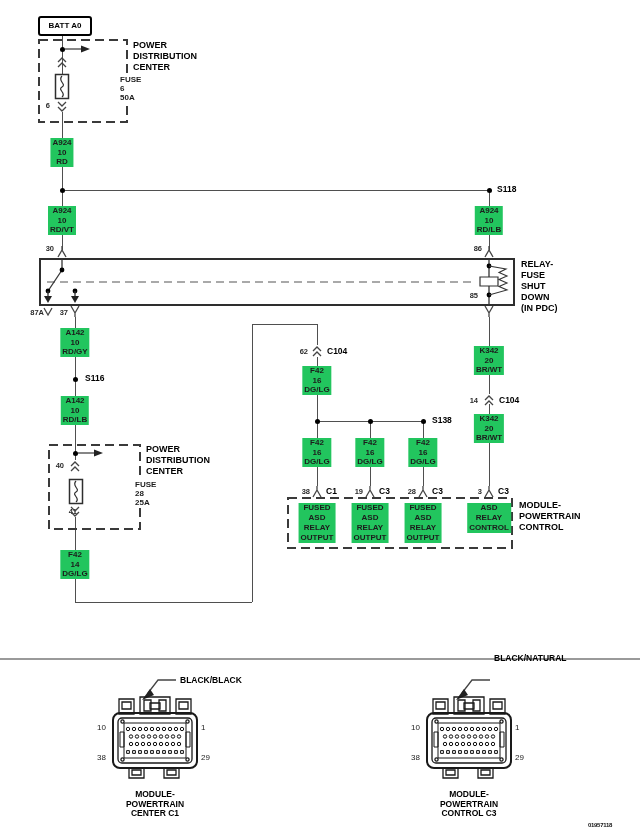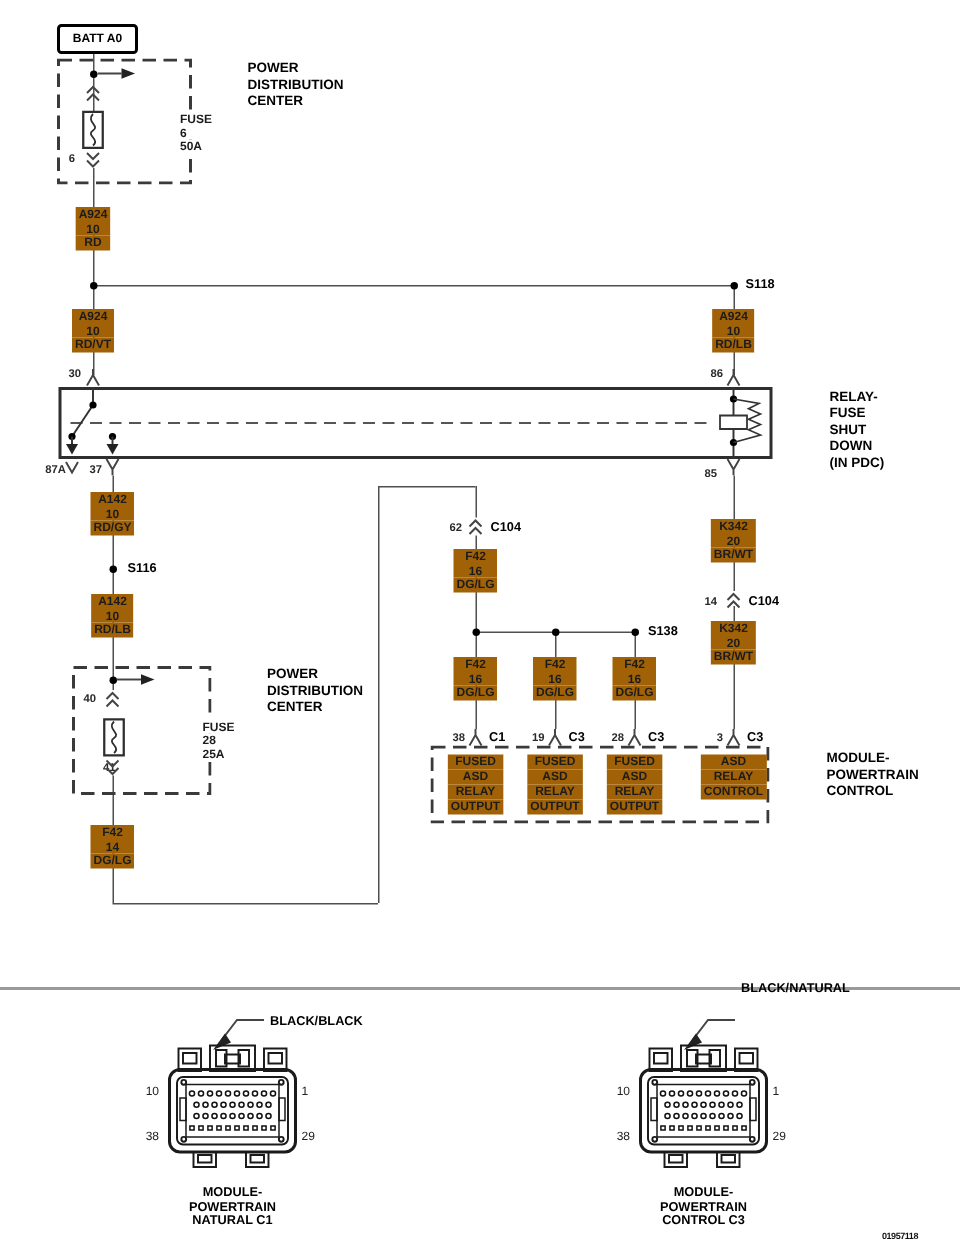--- a/index.html
+++ b/index.html
@@ -3,28 +3,28 @@
 <meta charset="utf-8">
 <style>
   html,body{margin:0;padding:0;background:#fff;}
   #stage{position:relative;width:640px;height:838px;background:#fff;overflow:hidden;
          font-family:"Liberation Sans","DejaVu Sans",sans-serif;}
   .vw{position:absolute;width:1px;background:#4f4f4f;}
   .hw{position:absolute;height:1px;background:#4f4f4f;}
   .dot{position:absolute;width:5px;height:5px;border-radius:50%;background:#000;}
   .lbl{position:absolute;transform:translateX(-50%);font-weight:bold;font-size:8px;
        line-height:9.5px;color:#1c1c1c;text-align:center;white-space:nowrap;}
-  .lbl span{display:block;background:#a16207;padding:0 2px;}
+  .lbl span{display:block;background:#22c55e;padding:0 2px;}
   .lla{position:absolute;font-weight:bold;font-size:8px;line-height:9px;color:#1c1c1c;white-space:nowrap;margin-left:48px;}
   .lla span{display:block;background:#fff;}
   .pin{position:absolute;font-size:7.5px;font-weight:bold;color:#2a2a2a;line-height:8px;text-align:right;}
   .pinl{text-align:left;}
   .cn{position:absolute;font-weight:bold;font-size:8.5px;color:#000;line-height:9px;white-space:nowrap;}
   .comp{position:absolute;font-weight:bold;font-size:9px;line-height:11px;color:#000;white-space:nowrap;}
-  .comp span{display:block;margin-left:32px;}
+  .comp span{display:block;}
   .sym{position:absolute;}
   .sym path,.sym line{stroke:#444;stroke-width:1.3;fill:none;}
   .box{position:absolute;border:2px solid #2e2e2e;background:transparent;}
   svg.ovl{position:absolute;}
   svg.ovl *{vector-effect:non-scaling-stroke;}
   .cap{position:absolute;transform:translateX(-50%);font-weight:bold;font-size:8.5px;
        line-height:9.5px;color:#000;text-align:center;white-space:nowrap;}
   .cap span{display:block;}
   .cpin{position:absolute;font-size:8px;color:#222;line-height:9px;text-align:right;}
   .footid{position:absolute;font-weight:bold;font-size:6px;color:#111;letter-spacing:-0.3px;}
@@ -153,21 +153,21 @@
   </div>
 
   <div class="pin" style="left:26px;top:309px;width:18px">87A</div>
   <svg class="sym" style="left:42px;top:306px" width="12" height="12" viewBox="0 0 12 12">
     <path d="M2,2 L6,9 L10,2"></path>
   </svg>
   <div class="pin" style="left:52px;top:309px;width:16px">37</div>
   <svg class="sym" style="left:69px;top:305px" width="12" height="12" viewBox="0 0 12 12">
     <path d="M6,12 L6,8 M6,8 L2,1 M6,8 L10,1"></path>
   </svg>
-  <div class="pin" style="left:458px;top:312px;width:20px">85</div>
+  <div class="pin" style="left:458px;top:292px;width:20px">85</div>
   <svg class="sym" style="left:483px;top:305px" width="12" height="12" viewBox="0 0 12 12">
     <path d="M6,12 L6,8 M6,8 L2,1 M6,8 L10,1"></path>
   </svg>
 
   <div class="lbl" style="left:75px;top:328px">
     <span>A142</span>
       <span>10</span>
       <span>RD/GY</span>
   </div>
   <div class="cn" style="left:85px;top:374px">S116</div>
@@ -378,21 +378,21 @@
         <rect x="68.6" y="54.6" width="2.8" height="2.8"></rect>
     </g>
   </svg>
   <div class="cpin" style="left:90px;top:723px;width:16px">10</div>
   <div class="cpin pinl" style="left:201px;top:723px;width:16px;text-align:left">1</div>
   <div class="cpin" style="left:90px;top:753px;width:16px">38</div>
   <div class="cpin pinl" style="left:201px;top:753px;width:16px;text-align:left">29</div>
   <div class="cap" style="left:155px;top:790px">
     <span>MODULE-</span>
       <span>POWERTRAIN</span>
-      <span>NATURAL C1</span>
+      <span>CENTER C1</span>
   </div>
 
   <svg class="sym" style="left:452px;top:676px" width="40" height="26" viewBox="0 0 40 26">
     <path d="M38,4 L20,4 L10,17"></path>
       <polygon points="4,24 12,13 16,19" fill="#222" stroke="none"></polygon>
   </svg>
   <div class="cn" style="left:494px;top:654px">BLACK/NATURAL</div>
   <svg class="ovl" style="left:426px;top:696px" width="86" height="84" viewBox="0 0 86 84">
     <g fill="none" stroke="#1a1a1a" stroke-width="1.3">
       <rect x="28" y="1" width="30" height="17"></rect>

